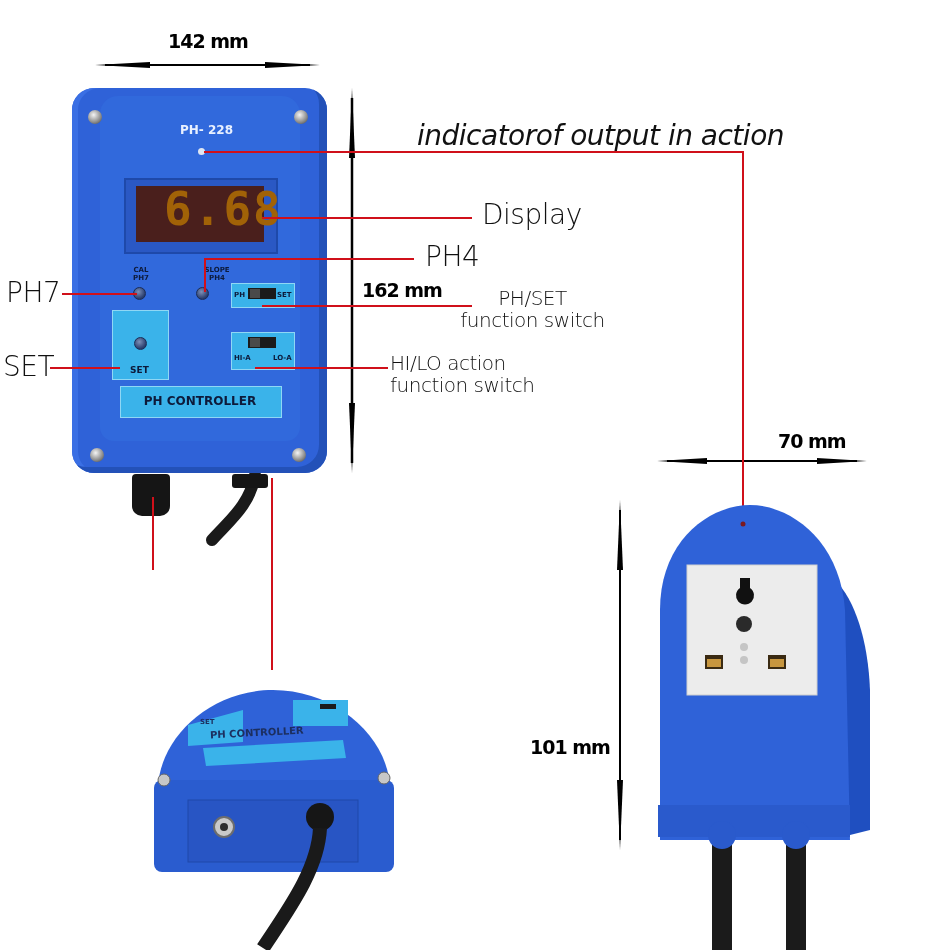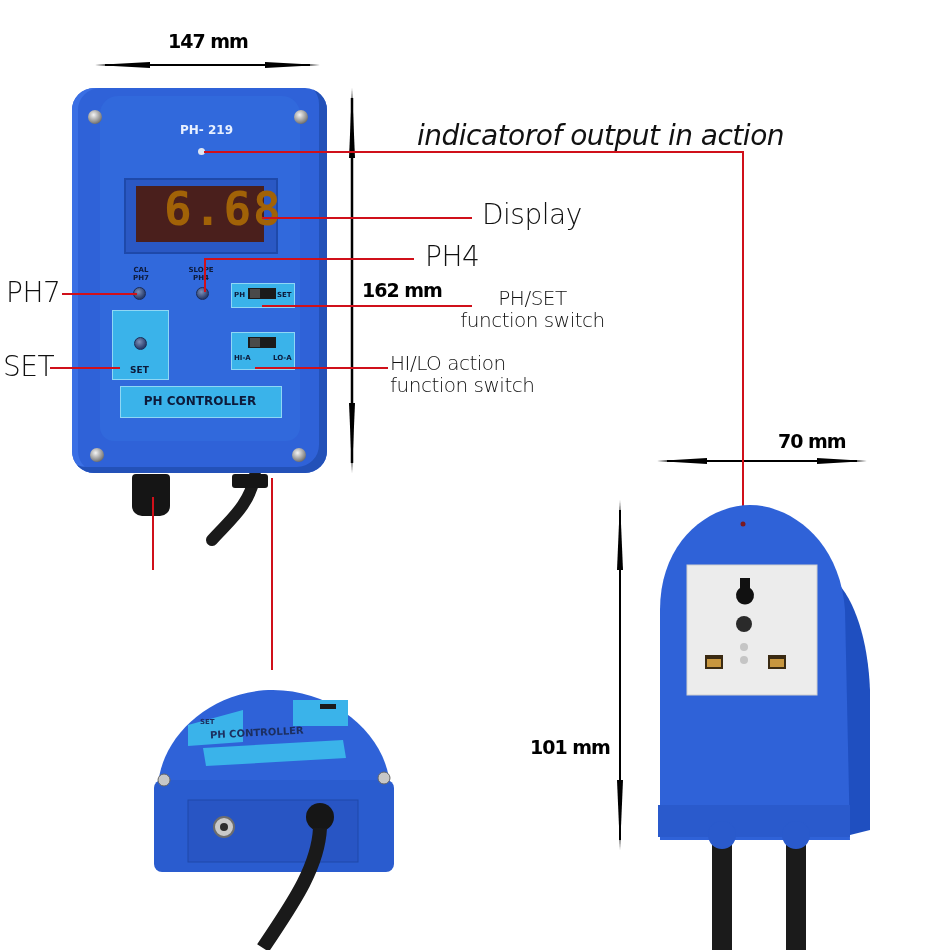--- a/index.html
+++ b/index.html
@@ -22,21 +22,21 @@
   .cyan { position:absolute; background:#3ab3ea; border:1px solid #8fd7f5; }
   .sw { position:absolute; background:#1b1b1b; }
   .sw-knob { position:absolute; background:#4a4a4a; }
   .gland { position:absolute; background:#151515; border-radius:4px 4px 10px 10px; }
   .cable { position:absolute; }
 </style>
 </head>
 <body>
 
 <div>
-  <div class="dim" style="left:168px;top:30px;">147 mm</div>
+  <div class="dim" style="left:168px;top:30px;">142 mm</div>
   <svg style="left:95px;top:60px;" width="225" height="10">
     <line x1="10" y1="5" x2="215" y2="5" stroke="#000" stroke-width="2"></line>
     <polygon points="0,5 55,2 55,8" fill="#000"></polygon>
     <polygon points="225,5 170,2 170,8" fill="#000"></polygon>
   </svg>
 </div>
 
 <div>
   <svg style="left:347px;top:88px;" width="10" height="385">
     <line x1="5" y1="10" x2="5" y2="375" stroke="#000" stroke-width="2.5"></line>
@@ -73,34 +73,34 @@
   <div class="gland" style="left:232px;top:474px;width:36px;height:14px;border-radius:3px;"></div>
 
   <div class="ctrl"></div>
   <div class="ctrl-face"></div>
 
   <div class="screw" style="left:88px;top:110px;"></div>
   <div class="screw" style="left:294px;top:110px;"></div>
   <div class="screw" style="left:90px;top:448px;"></div>
   <div class="screw" style="left:292px;top:448px;"></div>
 
-  <div class="model" style="left:180px;top:123px;">PH- 219</div>
+  <div class="model" style="left:180px;top:123px;">PH- 228</div>
   <div class="led" style="left:198px;top:148px;"></div>
 
   <div class="disp-frame"></div>
   <div class="disp"></div>
   <div class="disp-txt">6.68</div>
 
   <div class="tiny" style="left:128px;top:266px;width:26px;">
     <div>CAL</div>
     <div>PH7</div>
   </div>
   <div class="pot" style="left:133px;top:287px;"></div>
 
-  <div class="tiny" style="left:183px;top:266px;width:36px;">
+  <div class="tiny" style="left:199px;top:266px;width:36px;">
     <div>SLOPE</div>
     <div>PH4</div>
   </div>
   <div class="pot" style="left:196px;top:287px;"></div>
 
   <div class="cyan" style="left:231px;top:283px;width:62px;height:23px;"></div>
   <div class="tiny" style="left:234px;top:291px;">PH</div>
   <div class="sw" style="left:248px;top:288px;width:28px;height:11px;">
     <div class="sw-knob" style="left:2px;top:1px;width:10px;height:9px;"></div>
   </div>

